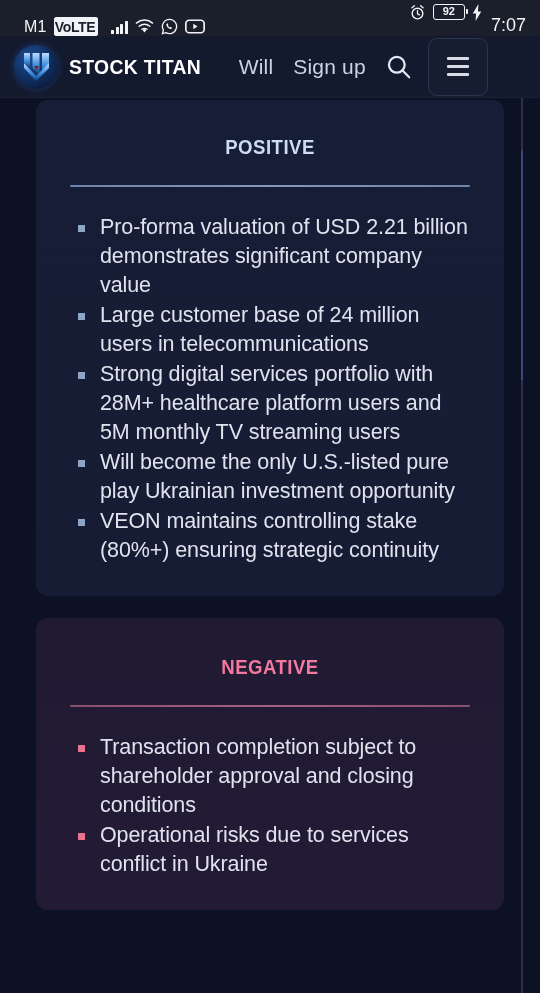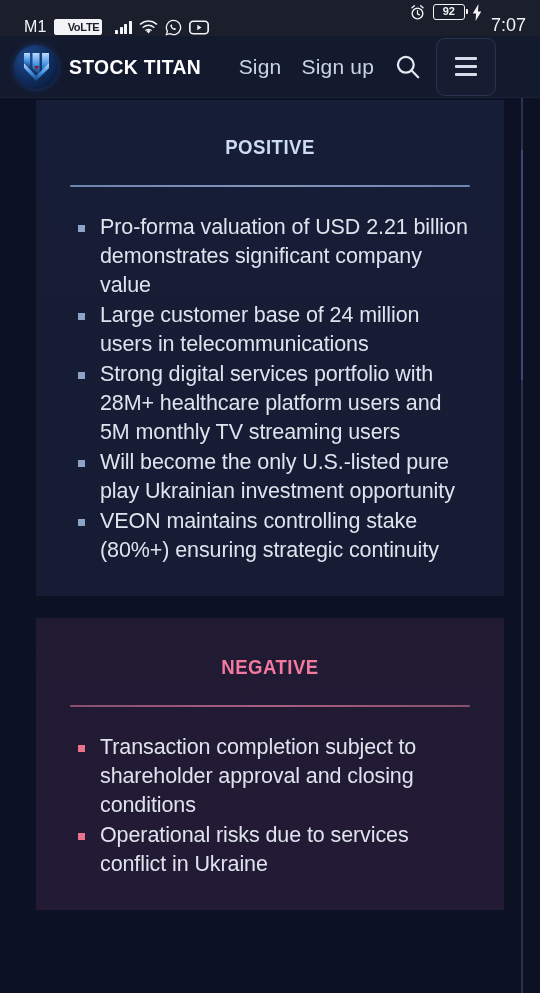--- a/index.html
+++ b/index.html
@@ -38,24 +38,24 @@
   .carrier {
     font-size: 16px;
     letter-spacing: .2px;
     color: #f2f3f7;
   }
   .volte {
     border: 1px solid #f2f3f7;
     border-radius: 2px;
     background: #f2f3f7;
     color: #1b1f2b;
-    font-size: 11px;
+    font-size: 14px;
     font-weight: bold;
     line-height: 1;
-    padding: 2px 2px 1px 13px;
+    padding: 2px 2px 1px 0;
     letter-spacing: -.3px;
     font-family: "Liberation Sans", sans-serif;
   }
   .bars {
     display: flex;
     align-items: flex-end;
     gap: 1.5px;
     height: 14px;
     margin-left: 6px;
   }
@@ -157,21 +157,21 @@
   .content {
     position: absolute;
     left: 0; right: 0;
     top: 98px;
     bottom: 0;
     overflow: hidden;
     background: #0d1124;
   }
   .card {
     margin: 0 36px 22px 36px;
-    border-radius: 0;
+    border-radius: 12px;
     padding: 0 0 30px 0;
     box-sizing: border-box;
   }
   .card-positive {
     background: linear-gradient(180deg, #161d36 0%, #161c33 100%);
     margin-top: 2px;
     padding-top: 28px;
   }
   .card-negative {
     background: linear-gradient(180deg, #211a33 0%, #231b35 100%);
@@ -309,21 +309,21 @@
         <path d="M1 1h6v15l-6-6z" fill="url(#lg)"></path>
         <path d="M9.5 1h7v22l-7-7z" fill="url(#lg)"></path>
         <path d="M19 1h7v15l-7 7z" fill="url(#lg)"></path>
         <path d="M1 11l12 13L26 11v5L13 29 1 16z" fill="url(#lg)"></path>
         <path d="M11 14l2.5 4 2.5-4z" fill="#7a1f2b"></path>
       </svg>
     </span>
     <span class="brand-name">STOCK TITAN</span>
   </div>
   <div class="nav">
-    <a href="#">Sign</a>
+    <a href="#">Will</a>
     <a href="#">Sign up</a>
   </div>
   <div class="search-btn">
     <svg width="27" height="27" viewBox="0 0 24 24">
       <circle cx="10.5" cy="10.5" r="7" fill="none" stroke="#e4e8f2" stroke-width="2"></circle>
       <path d="M15.6 15.6L21.5 21.5" stroke="#e4e8f2" stroke-width="2" stroke-linecap="round"></path>
     </svg>
   </div>
   <div class="menu-btn">
     <span></span>

